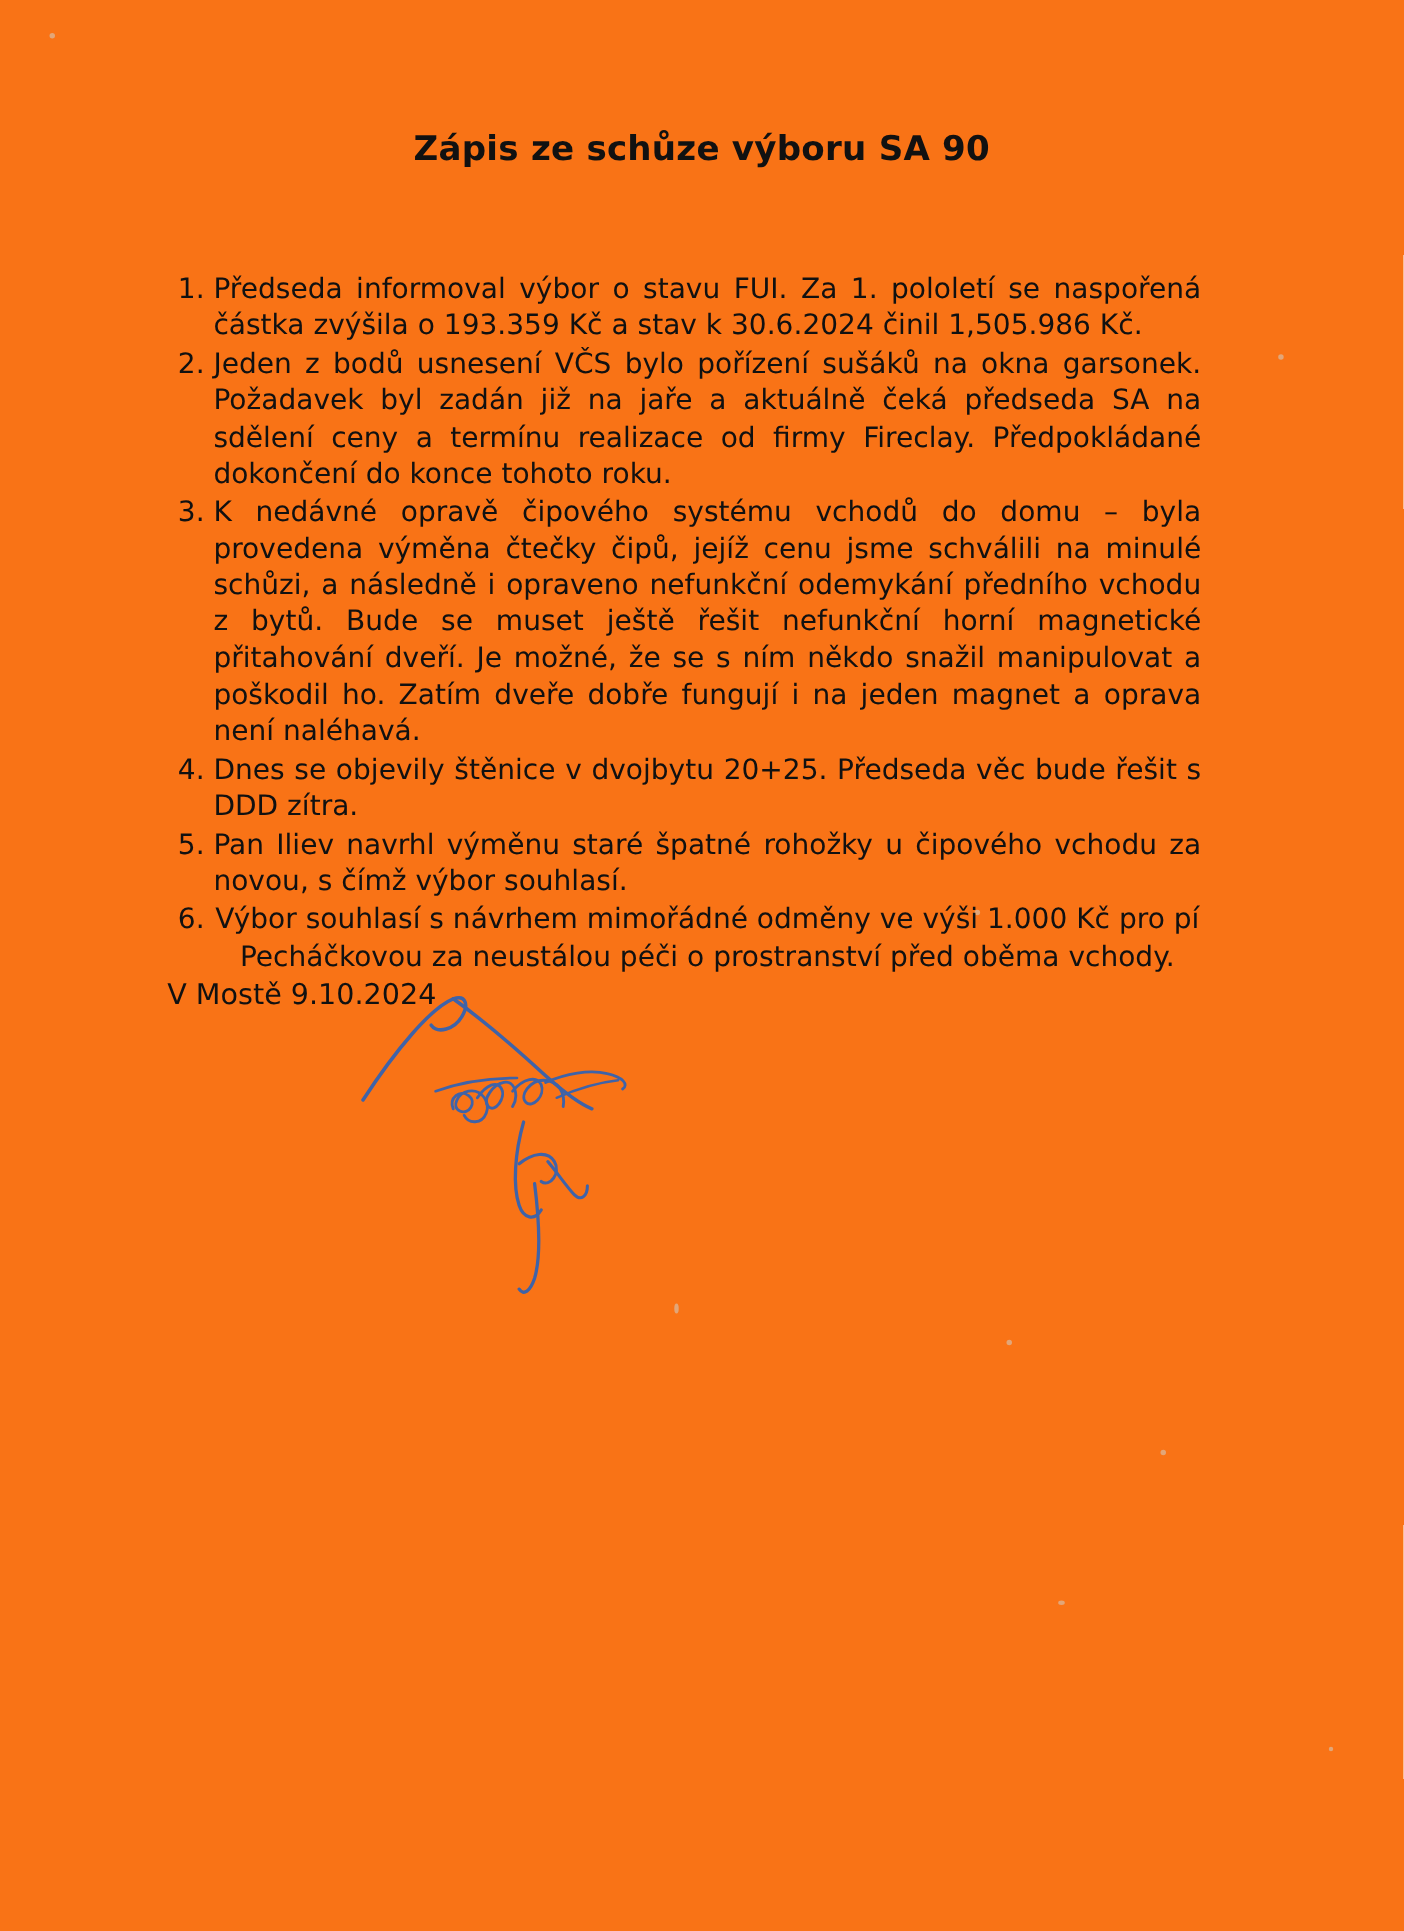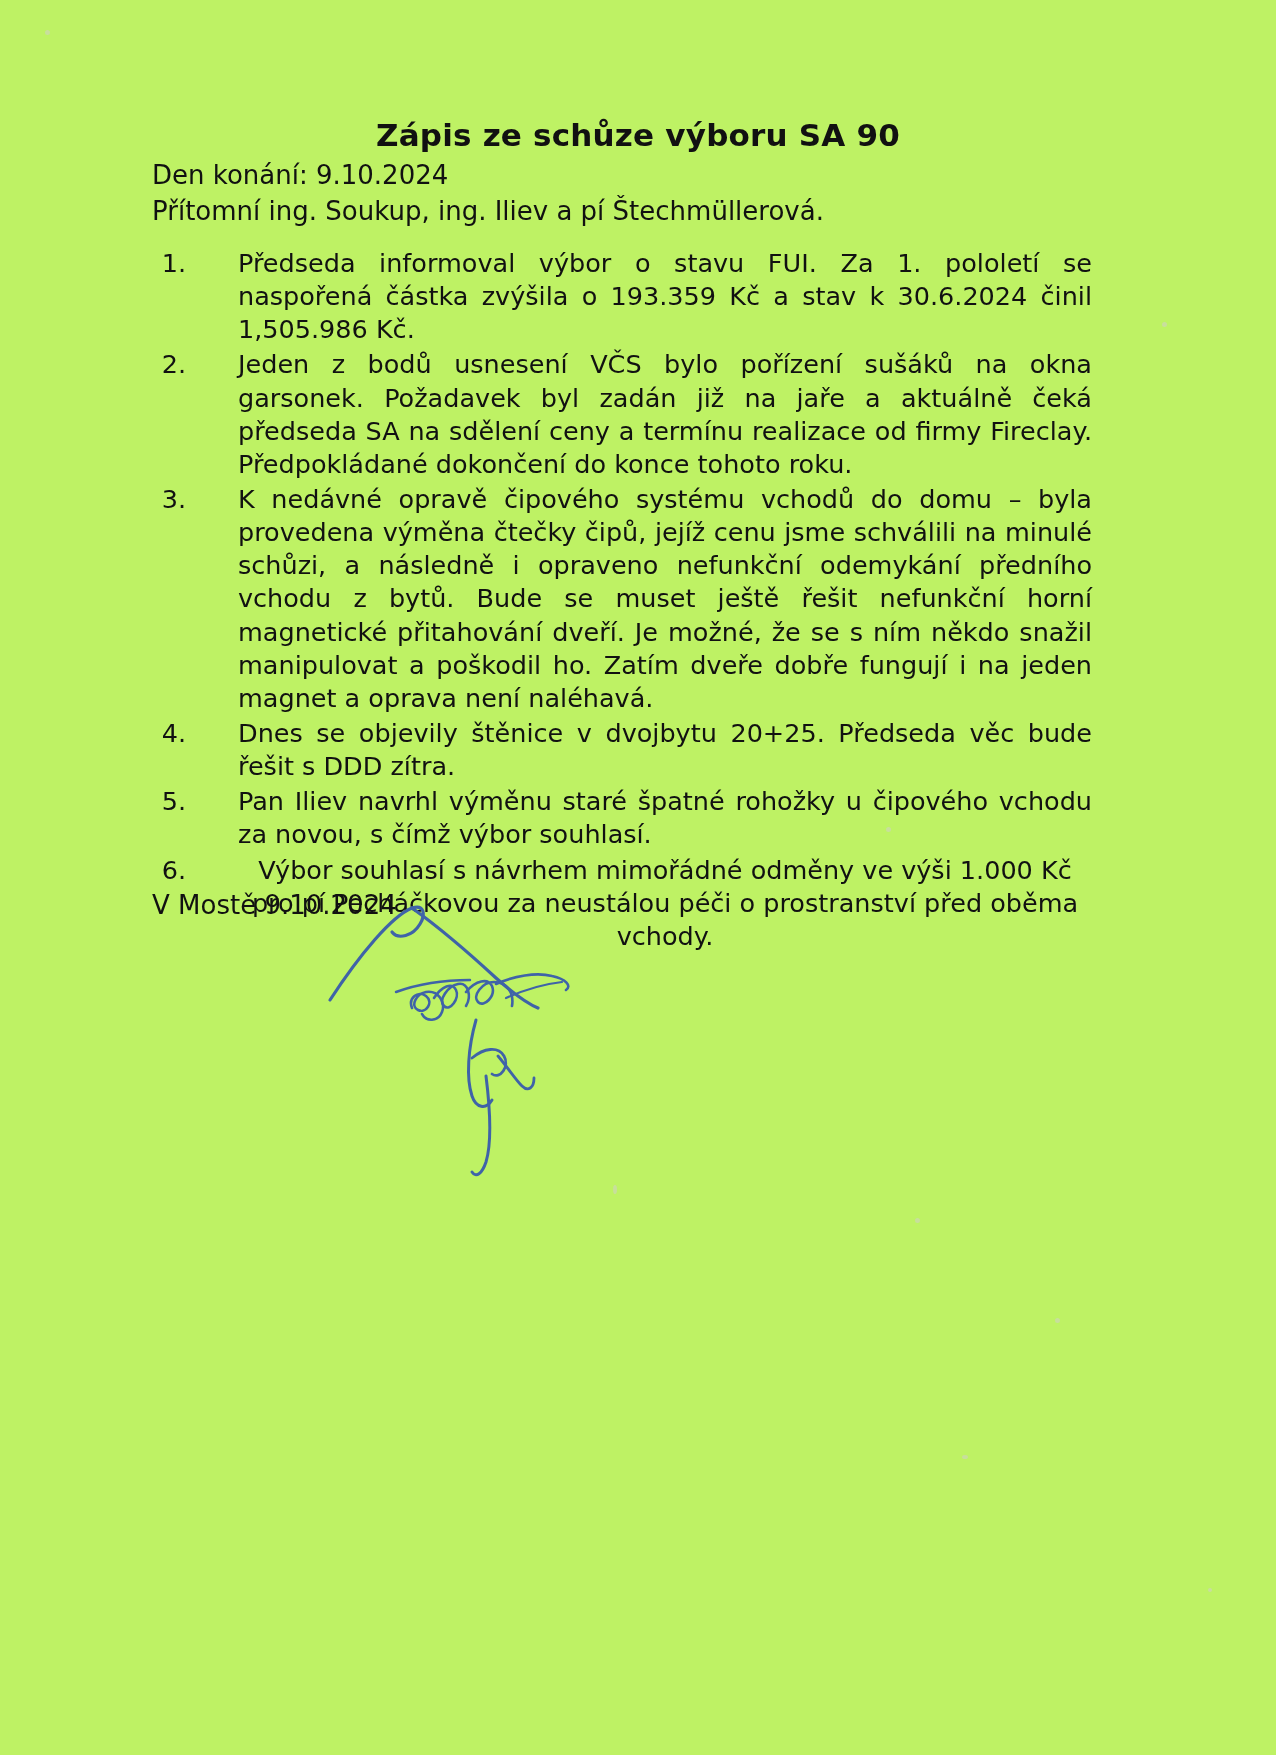--- a/index.html
+++ b/index.html
@@ -14,21 +14,21 @@
     position: relative;
     font-family: "DejaVu Sans", sans-serif;
     color: #141414;
     overflow: hidden;
   }
 
   
   .page {
     position: absolute;
     inset: 0;
-    background: #bef264;
+    background: #f97316;
   }
 
   .scan-speck {
     position: absolute;
     background: #cfcfcb;
     border-radius: 50%;
     opacity: .55;
   }
 
   .doc-title {
@@ -73,21 +73,20 @@
     text-align: right;
     padding-right: 8px;
     font-size: 25.5px;
     line-height: 1.30;
   }
   .item .body {
     flex: 1 1 auto;
     text-align: justify;
     text-justify: inter-word;
     hyphens: none;
-    margin-left: 44px;
   }
   .item .body.nojustify { text-align: center; }
 
   .place-date {
     position: absolute;
     left: 152px;
     top: 890px;
     font-size: 26px;
     color: #111;
   }
@@ -110,24 +109,20 @@
   <div class="scan-speck" style="left:1162px;top:322px; width:5px; height:5px;"></div>
   <div class="scan-speck" style="left:1055px;top:1318px;width:5px; height:5px;"></div>
   <div class="scan-speck" style="left:915px; top:1218px;width:5px; height:5px;"></div>
   <div class="scan-speck" style="left:962px; top:1455px;width:6px; height:4px;"></div>
   <div class="scan-speck" style="left:1208px;top:1588px;width:4px; height:4px;"></div>
   <div class="scan-speck" style="left:613px; top:1185px;width:4px; height:9px;"></div>
   <div class="scan-speck" style="left:886px; top:827px; width:5px; height:5px;"></div>
 
   <h1 class="doc-title">Zápis ze schůze výboru SA 90</h1>
 
-  <div class="meta">
-    <div>Den konání: 9.10.2024</div>
-    <div>Přítomní ing. Soukup, ing. Iliev a pí Štechmüllerová.</div>
-  </div>
 
   <ol class="items" style="list-style:none;margin:0;padding:0;">
 
     <li class="item">
       <span class="num">1.</span>
       <span class="body">Předseda informoval výbor o stavu FUI. Za 1. pololetí se naspořená částka zvýšila o 193.359 Kč a stav k 30.6.2024 činil 1,505.986 Kč.</span>
     </li>
 
     <li class="item">
       <span class="num">2.</span>

